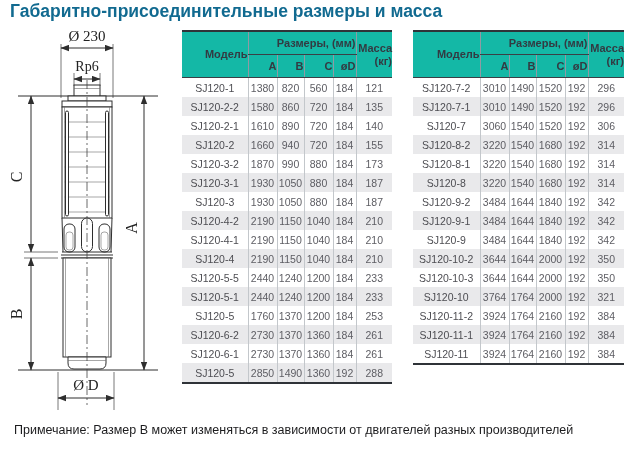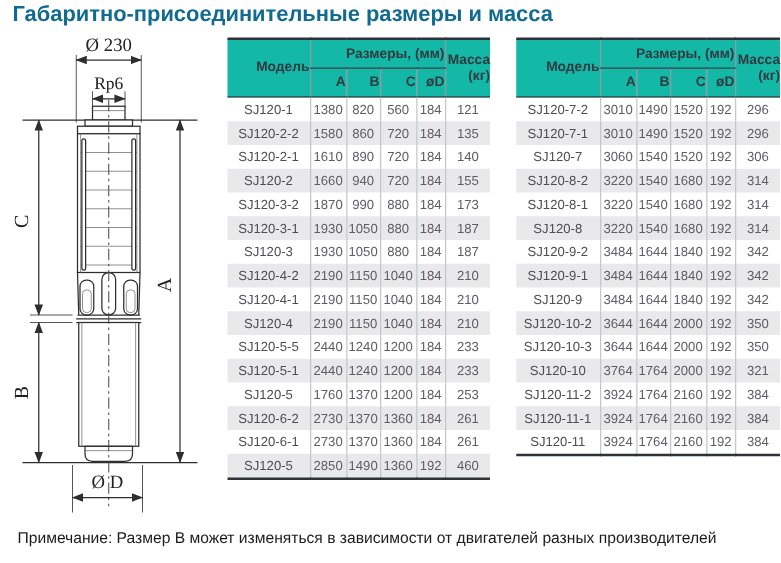--- a/index.html
+++ b/index.html
@@ -275,21 +275,21 @@
         <td>1360</td>
         <td>184</td>
         <td>261</td>
       </tr>
       <tr>
         <td>SJ120-5</td>
         <td>2850</td>
         <td>1490</td>
         <td>1360</td>
         <td>192</td>
-        <td>460</td>
+        <td>288</td>
       </tr>
     </tbody>
 </table>
 
 <table class="spec-table t2">
   <colgroup>
     <col style="width:67px">
       <col style="width:29px">
       <col style="width:27px">
     <col style="width:29px">

